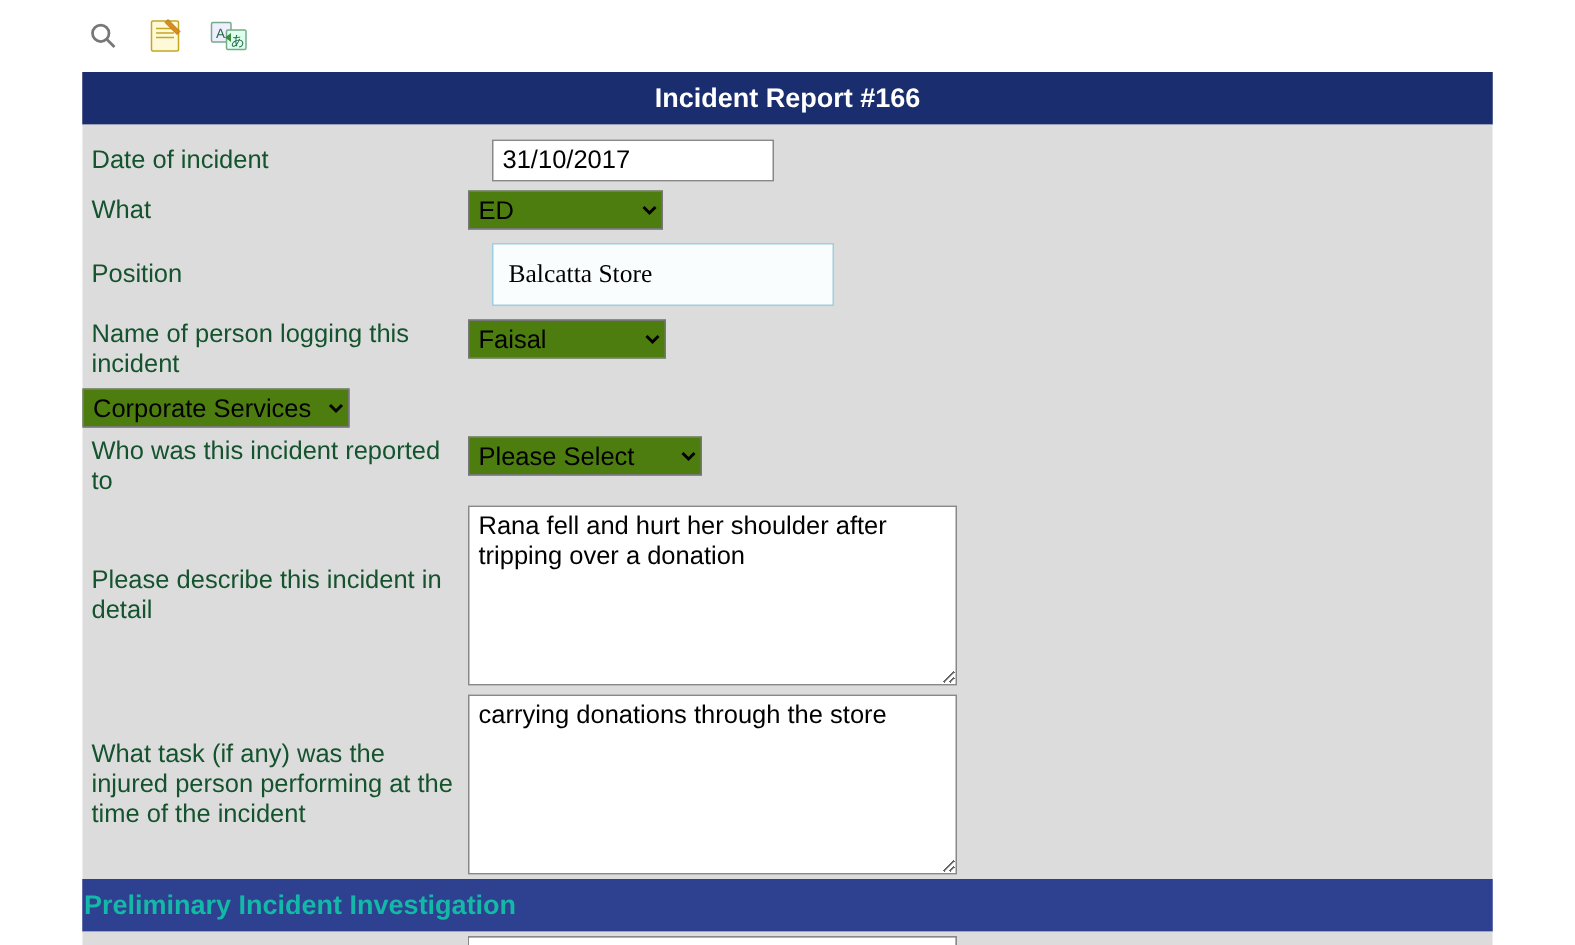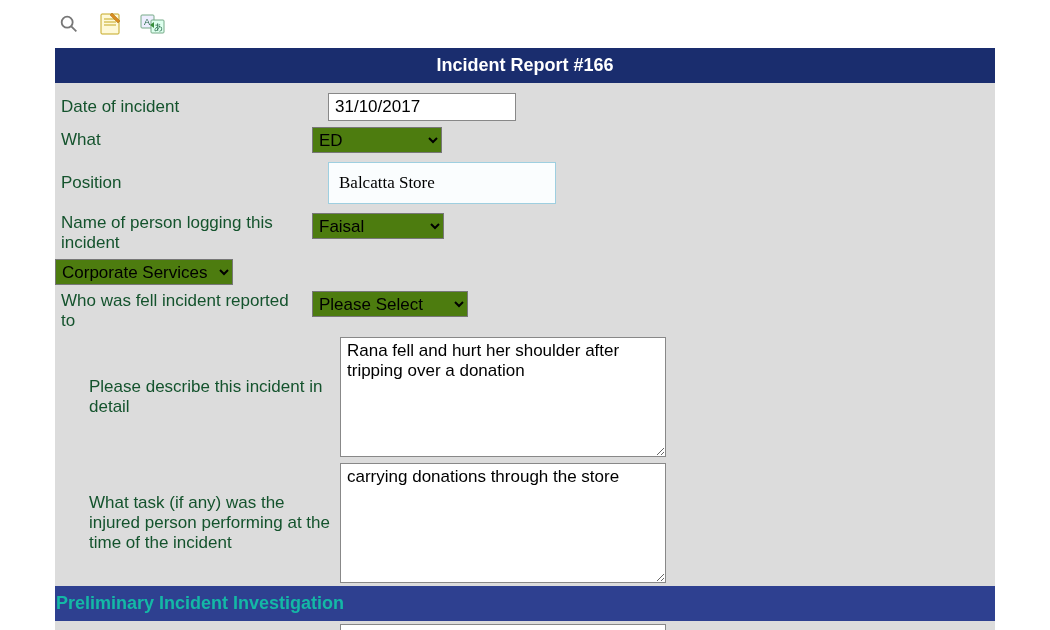--- a/index.html
+++ b/index.html
@@ -111,21 +111,20 @@
       font-size: 17px;
       padding: 3px 6px;
       border: 1px solid #888;
       background: #fff;
       width: 326px;
       height: 120px;
       resize: both;
     }
     .textarea-row .label-cell {
       align-items: center;
-      margin-left: 28px;
     }
   </style>
 </head>
 <body>
 
 <div class="toolbar">
   <span class="toolbar-icon">
     <svg width="22" height="22" viewBox="0 0 24 24">
       <circle cx="10" cy="10" r="6" fill="none" stroke="#777" stroke-width="2"></circle>
       <line x1="14.5" y1="14.5" x2="20" y2="20" stroke="#777" stroke-width="2"></line>
@@ -190,21 +189,21 @@
 
     <div class="form-row">
       <div class="input-cell">
         <select class="position-select">
           <option>Corporate Services</option>
         </select>
       </div>
     </div>
 
     <div class="form-row">
-      <div class="label-cell">Who was fell incident reported to</div>
+      <div class="label-cell">Who was this incident reported to</div>
       <div class="input-cell">
         <select class="reported-select">
           <option>Please Select</option>
         </select>
       </div>
     </div>
 
     <div class="form-row textarea-row">
       <div class="label-cell">Please describe this incident in detail</div>
       <div class="input-cell">

